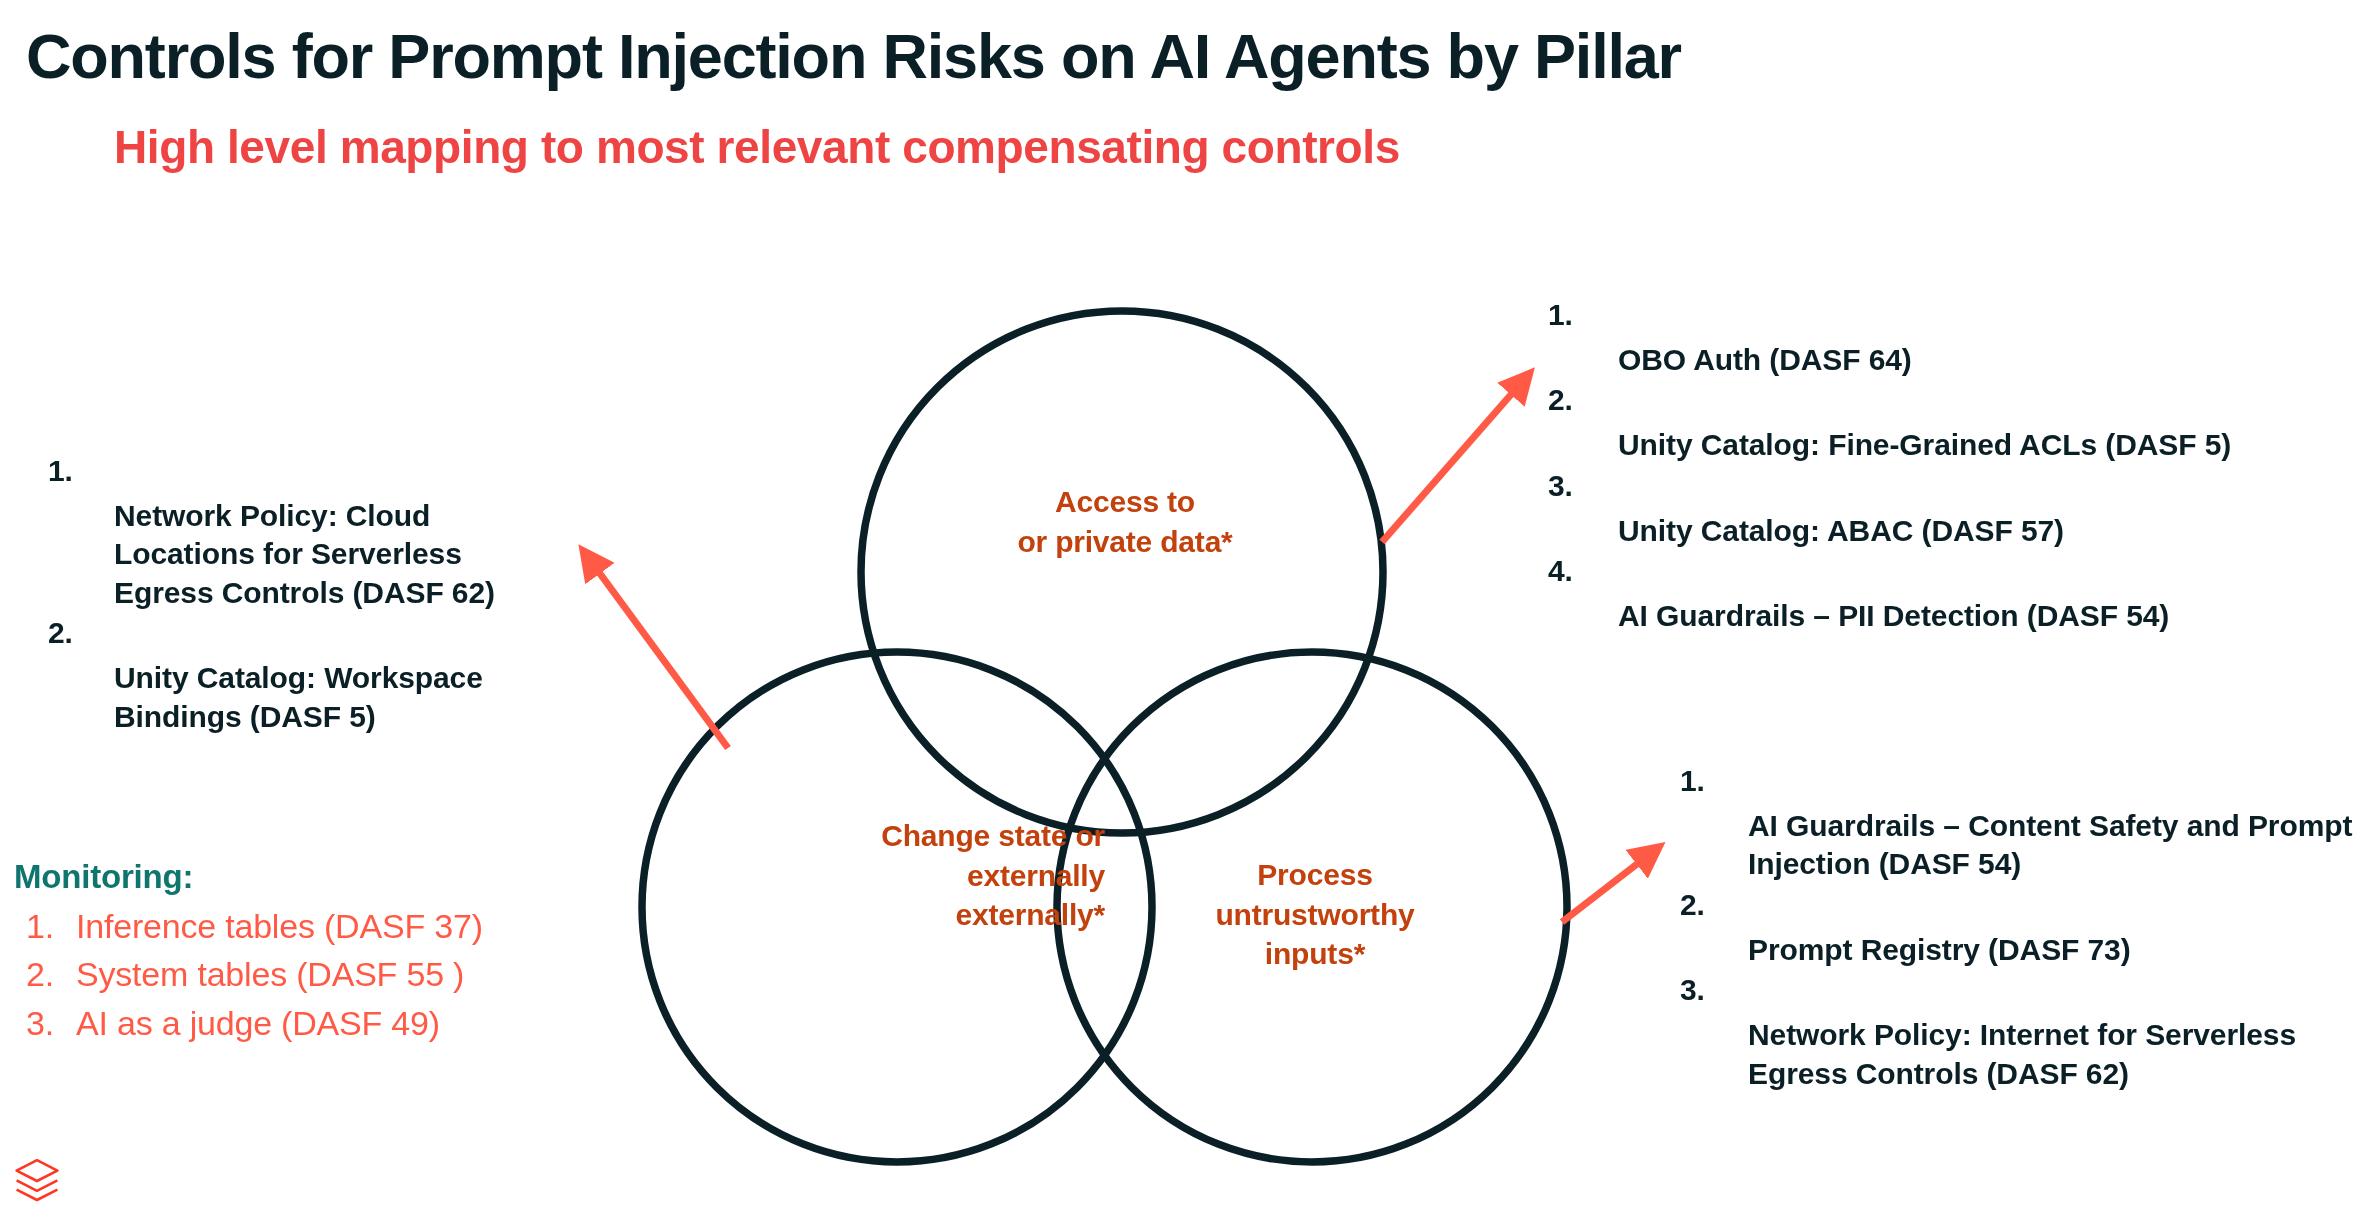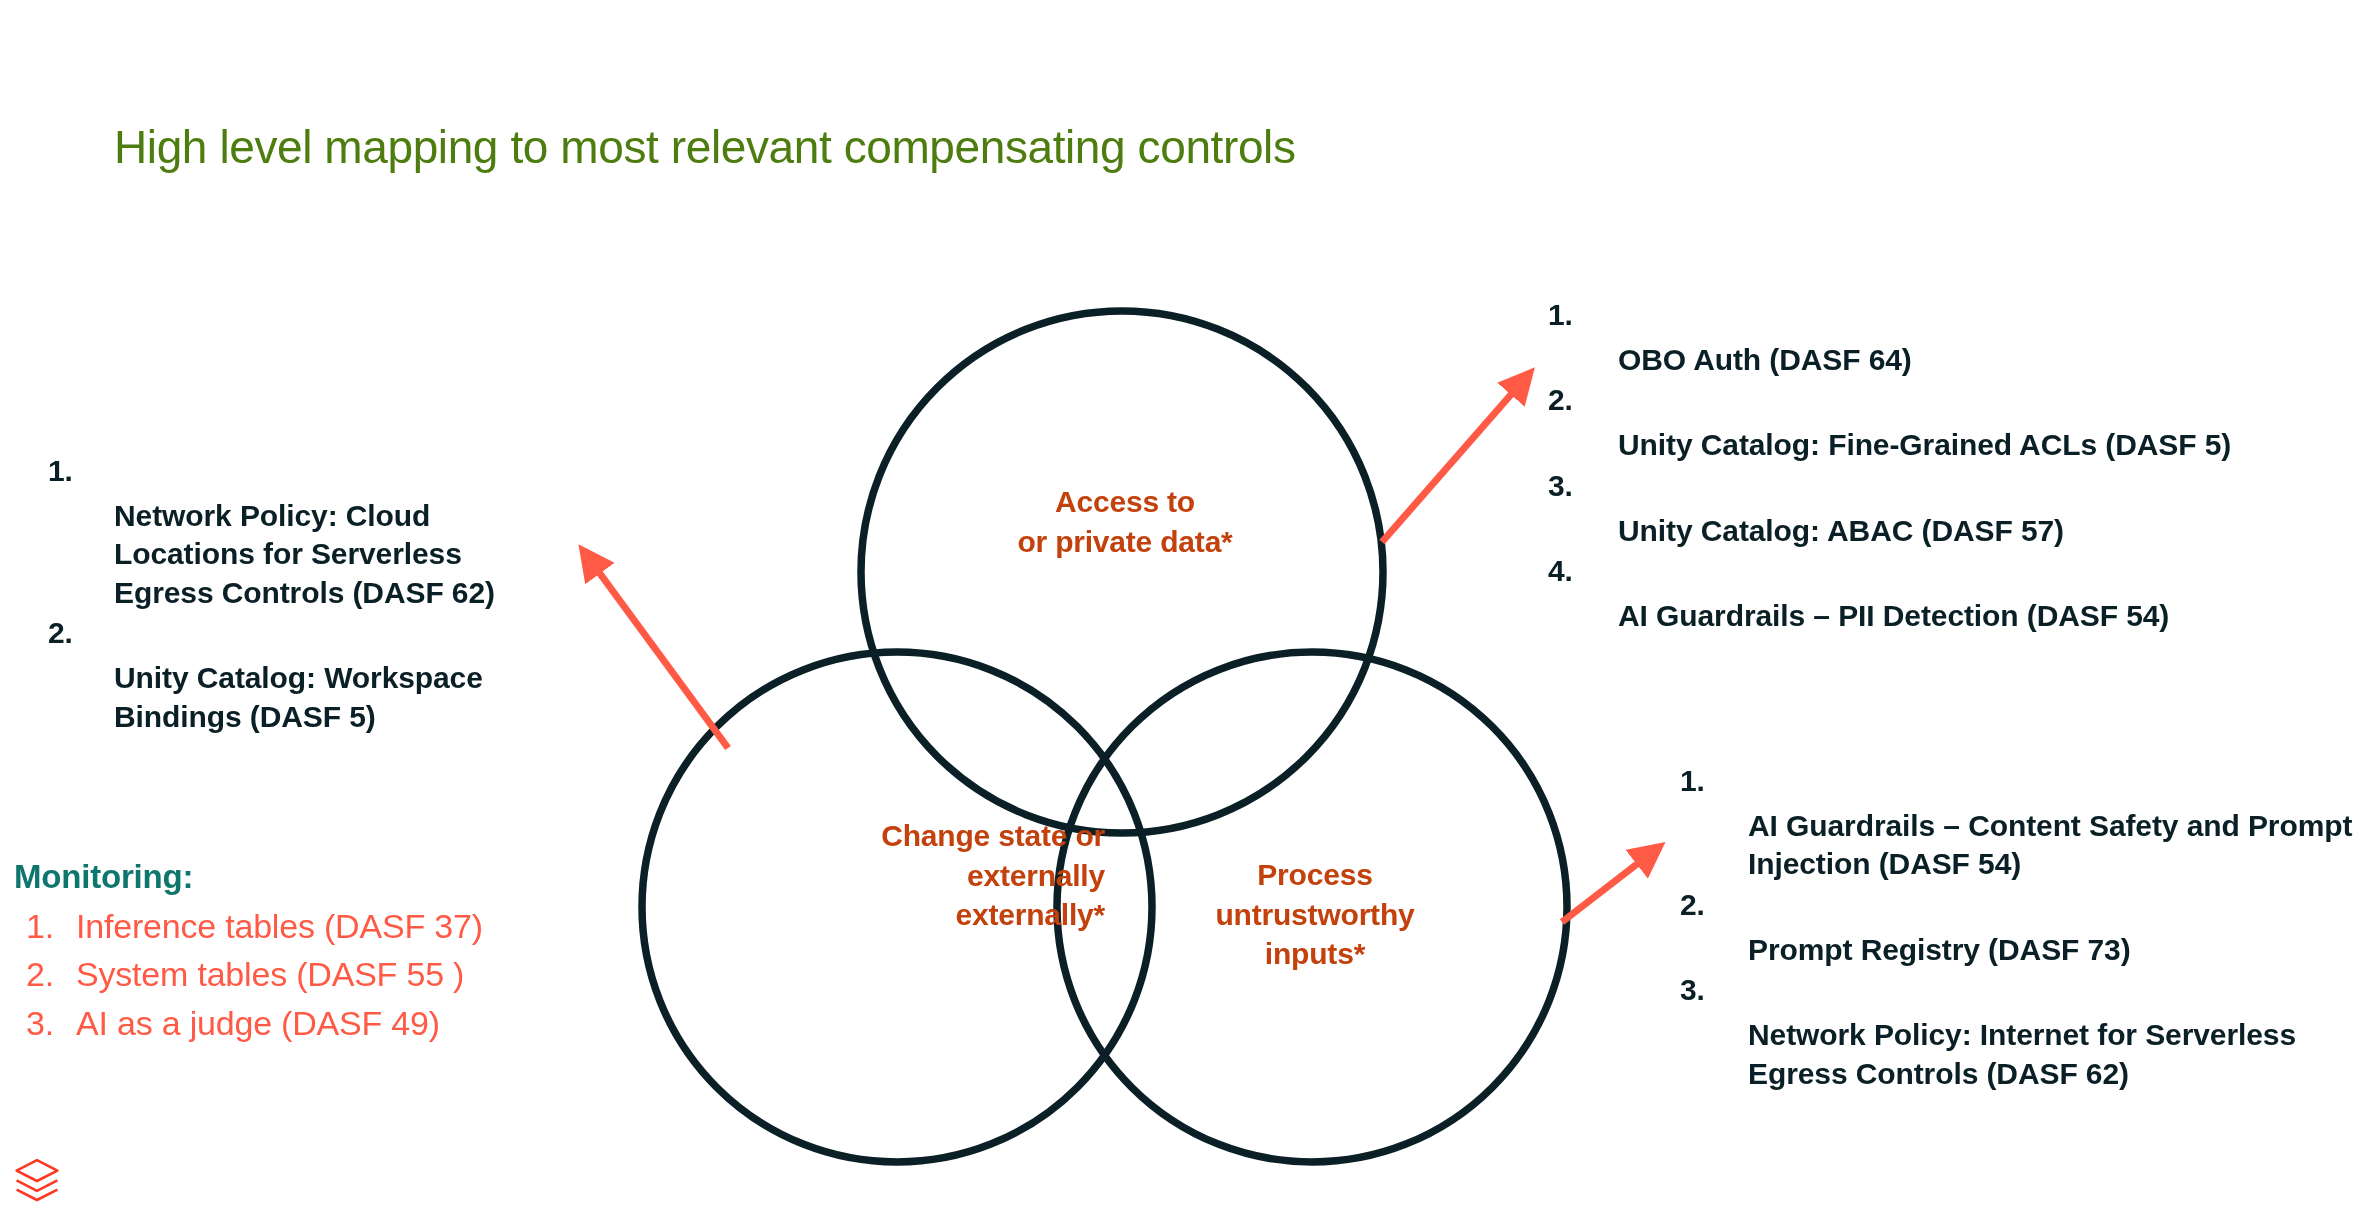--- a/index.html
+++ b/index.html
@@ -31,22 +31,22 @@
     letter-spacing: -1.2px;
     color: #0B2026;
     white-space: nowrap;
     line-height: 1.08;
   }
   .subtitle {
     position: absolute;
     left: 114px;
     top: 122px;
     font-size: 46px;
-    font-weight: normal;
-    color: #4d7c0f;
+    font-weight: bold;
+    color: #ef4444;
     white-space: nowrap;
     letter-spacing: -0.4px;
     line-height: 1.1;
   }
 
   
   .venn {
     position: absolute;
     left: 600px;
     top: 280px;
@@ -163,20 +163,21 @@
     top: 1157px;
     width: 46px;
     height: 48px;
   }
 </style>
 </head>
 <body>
 
 <div class="slide">
 
+  <div class="title">Controls for Prompt Injection Risks on AI Agents by Pillar</div>
   <div class="subtitle">High level mapping to most relevant compensating controls</div>
 
   <div class="venn">
     <svg width="1020" height="920" viewBox="0 0 1020 920" xmlns="http://www.w3.org/2000/svg" aria-hidden="true">
       <defs>
         <marker id="arrowhead" markerWidth="5" markerHeight="5" refX="2.3" refY="2.5" orient="auto">
           <path d="M0,0 L5,2.5 L0,5 z" fill="#FF5A45"></path>
         </marker>
       </defs>
 

